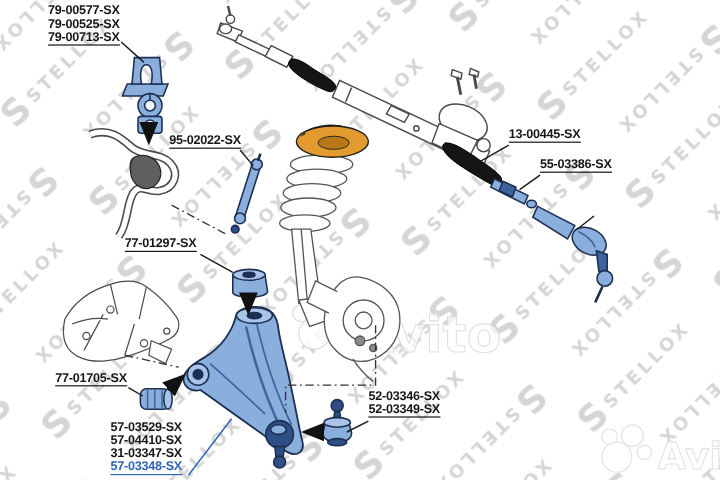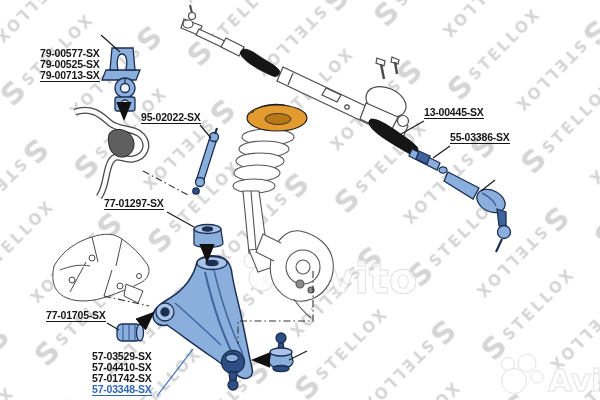--- a/index.html
+++ b/index.html
@@ -224,21 +224,21 @@
     <g fill="#ffffff" stroke="#e3e3e3" stroke-width="1">
       <circle cx="508" cy="364" r="6.5"></circle>
       <circle cx="527" cy="363" r="9"></circle>
       <circle cx="514" cy="381" r="12.5"></circle>
       <circle cx="537" cy="377" r="6"></circle>
     </g>
     <text x="548" y="391" font-size="31" font-weight="bold" fill="#ffffff" stroke="#e3e3e3" stroke-width="0.9" font-family="'DejaVu Sans',sans-serif">Avito</text>
   </g>
 </svg>
 
-<div class="plabel" style="left:40px;top:4px;margin-top:44px;">
+<div class="plabel" style="left:40px;top:4px;">
   <span class="ln">79-00577-SX</span>
   <span class="ln">79-00525-SX</span>
   <span class="ln ul">79-00713-SX</span>
 </div>
 
 <div class="plabel" style="left:141px;top:112px;">
   <span class="ln ul">95-02022-SX</span>
 </div>
 
 <div class="plabel" style="left:424px;top:107px;">
@@ -251,21 +251,25 @@
 
 
 <div class="plabel" style="left:104px;top:198px;">
   <span class="ln ul">77-01297-SX</span>
 </div>
 
 <div class="plabel" style="left:46px;top:310px;">
   <span class="ln ul">77-01705-SX</span>
 </div>
 
+<div class="plabel" style="left:307px;top:325px;">
+  <span class="ln">52-03346-SX</span>
+  <span class="ln ul">52-03349-SX</span>
+</div>
 
 <div class="plabel" style="left:92px;top:351px;">
   <span class="ln">57-03529-SX</span>
   <span class="ln">57-04410-SX</span>
-  <span class="ln">57-01742-SX</span>
+  <span class="ln">31-03347-SX</span>
   <span class="ln hl ul">57-03348-SX</span>
 </div>
 
 </div>
 
 </body></html>

